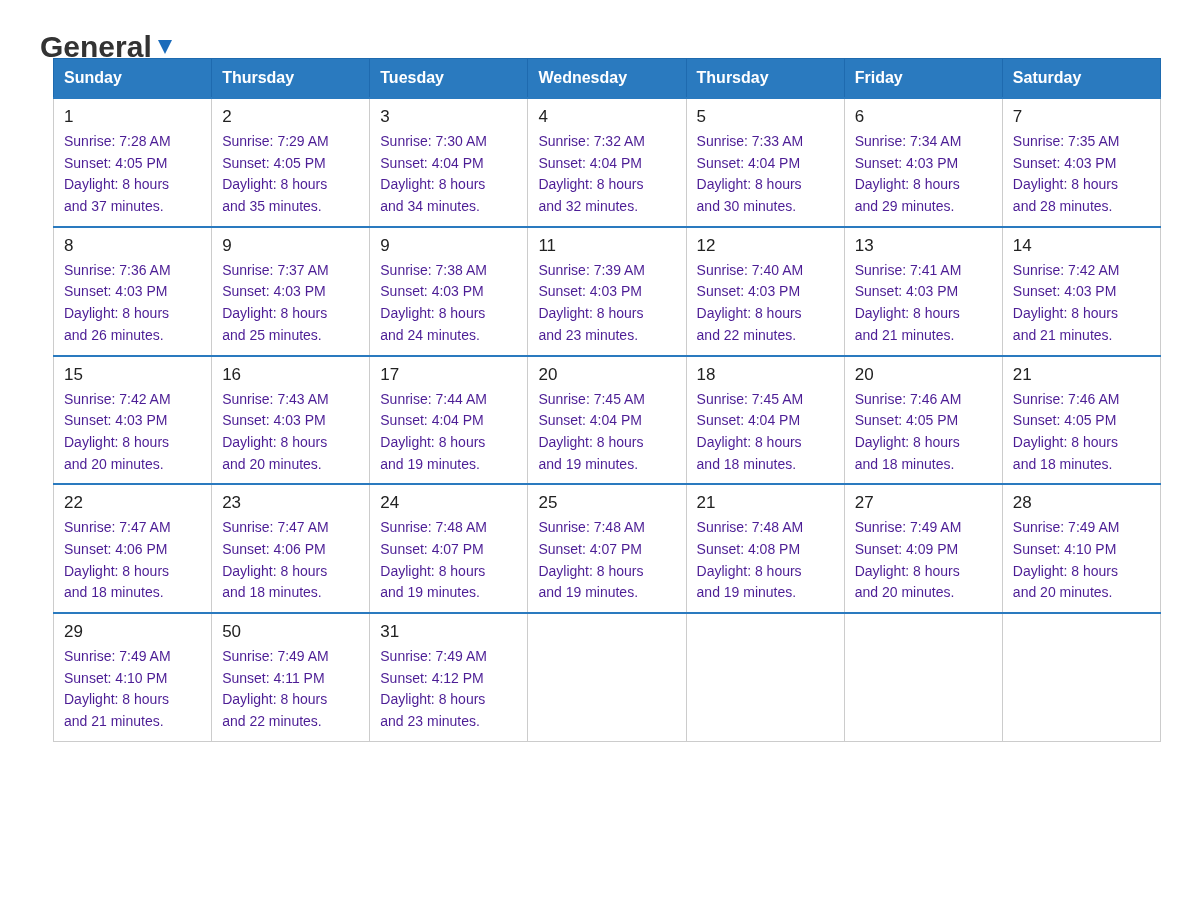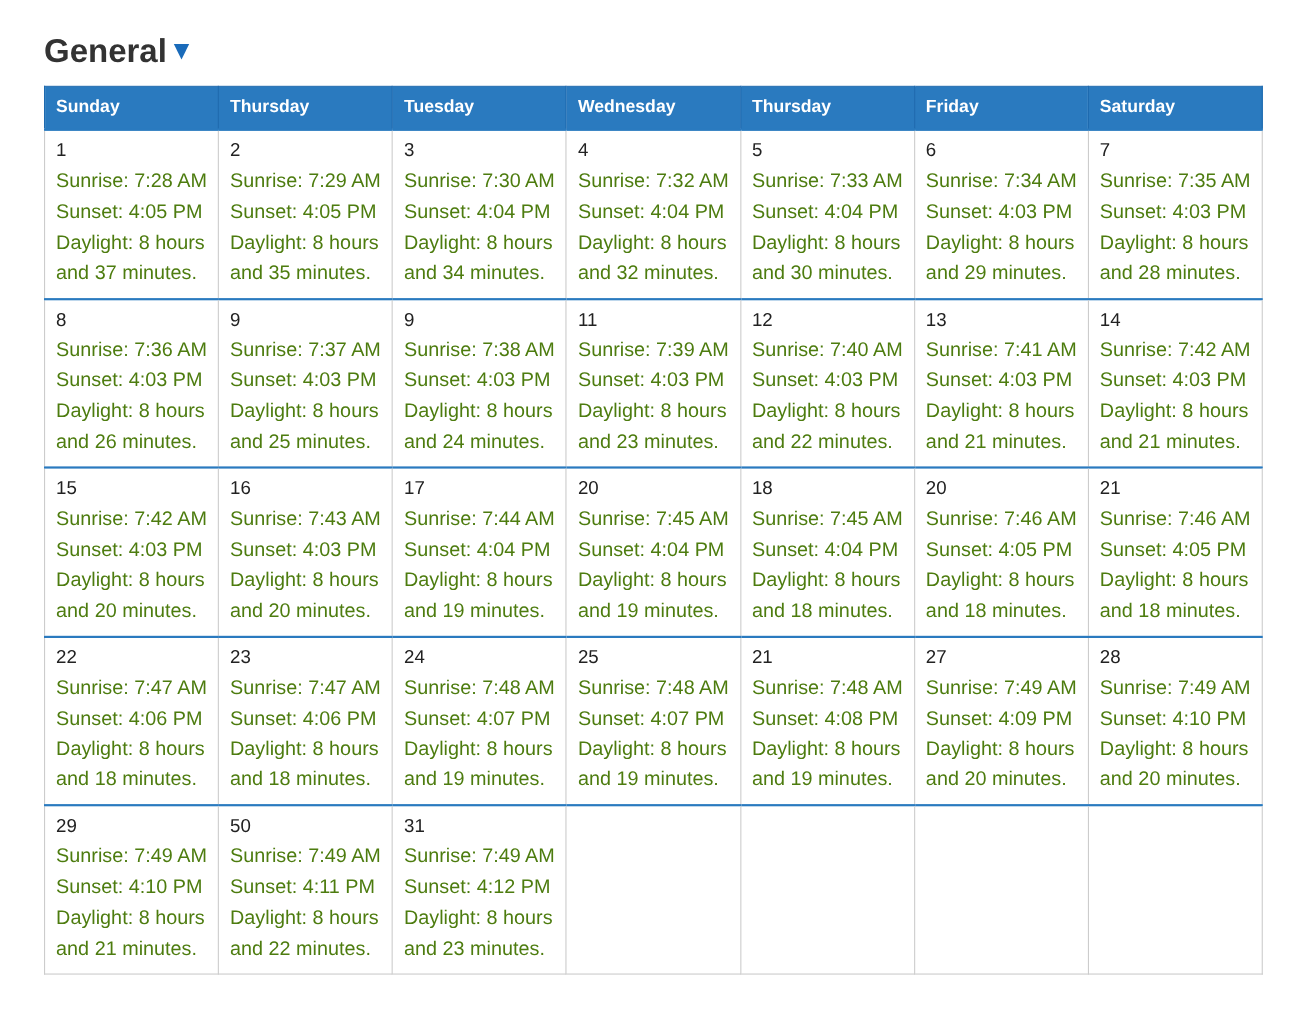--- a/index.html
+++ b/index.html
@@ -7,21 +7,20 @@
       font-family: Arial, sans-serif;
       background: #ffffff;
       padding: 30px 40px;
       width: 1188px;
       min-height: 918px;
     }
     .header {
       display: flex;
       justify-content: space-between;
       align-items: flex-start;
-      margin-bottom: 20px;
     }
     .logo {
       display: flex;
       flex-direction: column;
       align-items: flex-start;
     }
     .title-block {
       text-align: right;
     }
     .month-title {
@@ -32,20 +31,21 @@
     }
     .location {
       font-size: 22px;
       color: #555;
       font-weight: normal;
     }
     table {
       width: 100%;
       border-collapse: collapse;
       table-layout: fixed;
+      margin-left: 13px;
     }
     thead tr th {
       background-color: #2a7abf;
       color: white;
       padding: 10px 10px;
       font-size: 16px;
       font-weight: bold;
       text-align: left;
       border: 1px solid #1e6aaf;
     }
@@ -59,23 +59,23 @@
       height: 110px;
     }
     tbody tr td .day-num {
       font-size: 17px;
       font-weight: normal;
       display: block;
       margin-bottom: 4px;
       color: #222;
     }
     tbody tr td .day-info {
-      font-size: 18px;
+      font-size: 14px;
       line-height: 1.55;
-      color: #4d7c0f;
+      color: #4c1d95;
     }
     tbody tr td.empty {
       border-top: 2px solid #2a7abf;
     }
   </style>
 </head>
 <body>
 
 <div class="header">
   <div class="logo">

